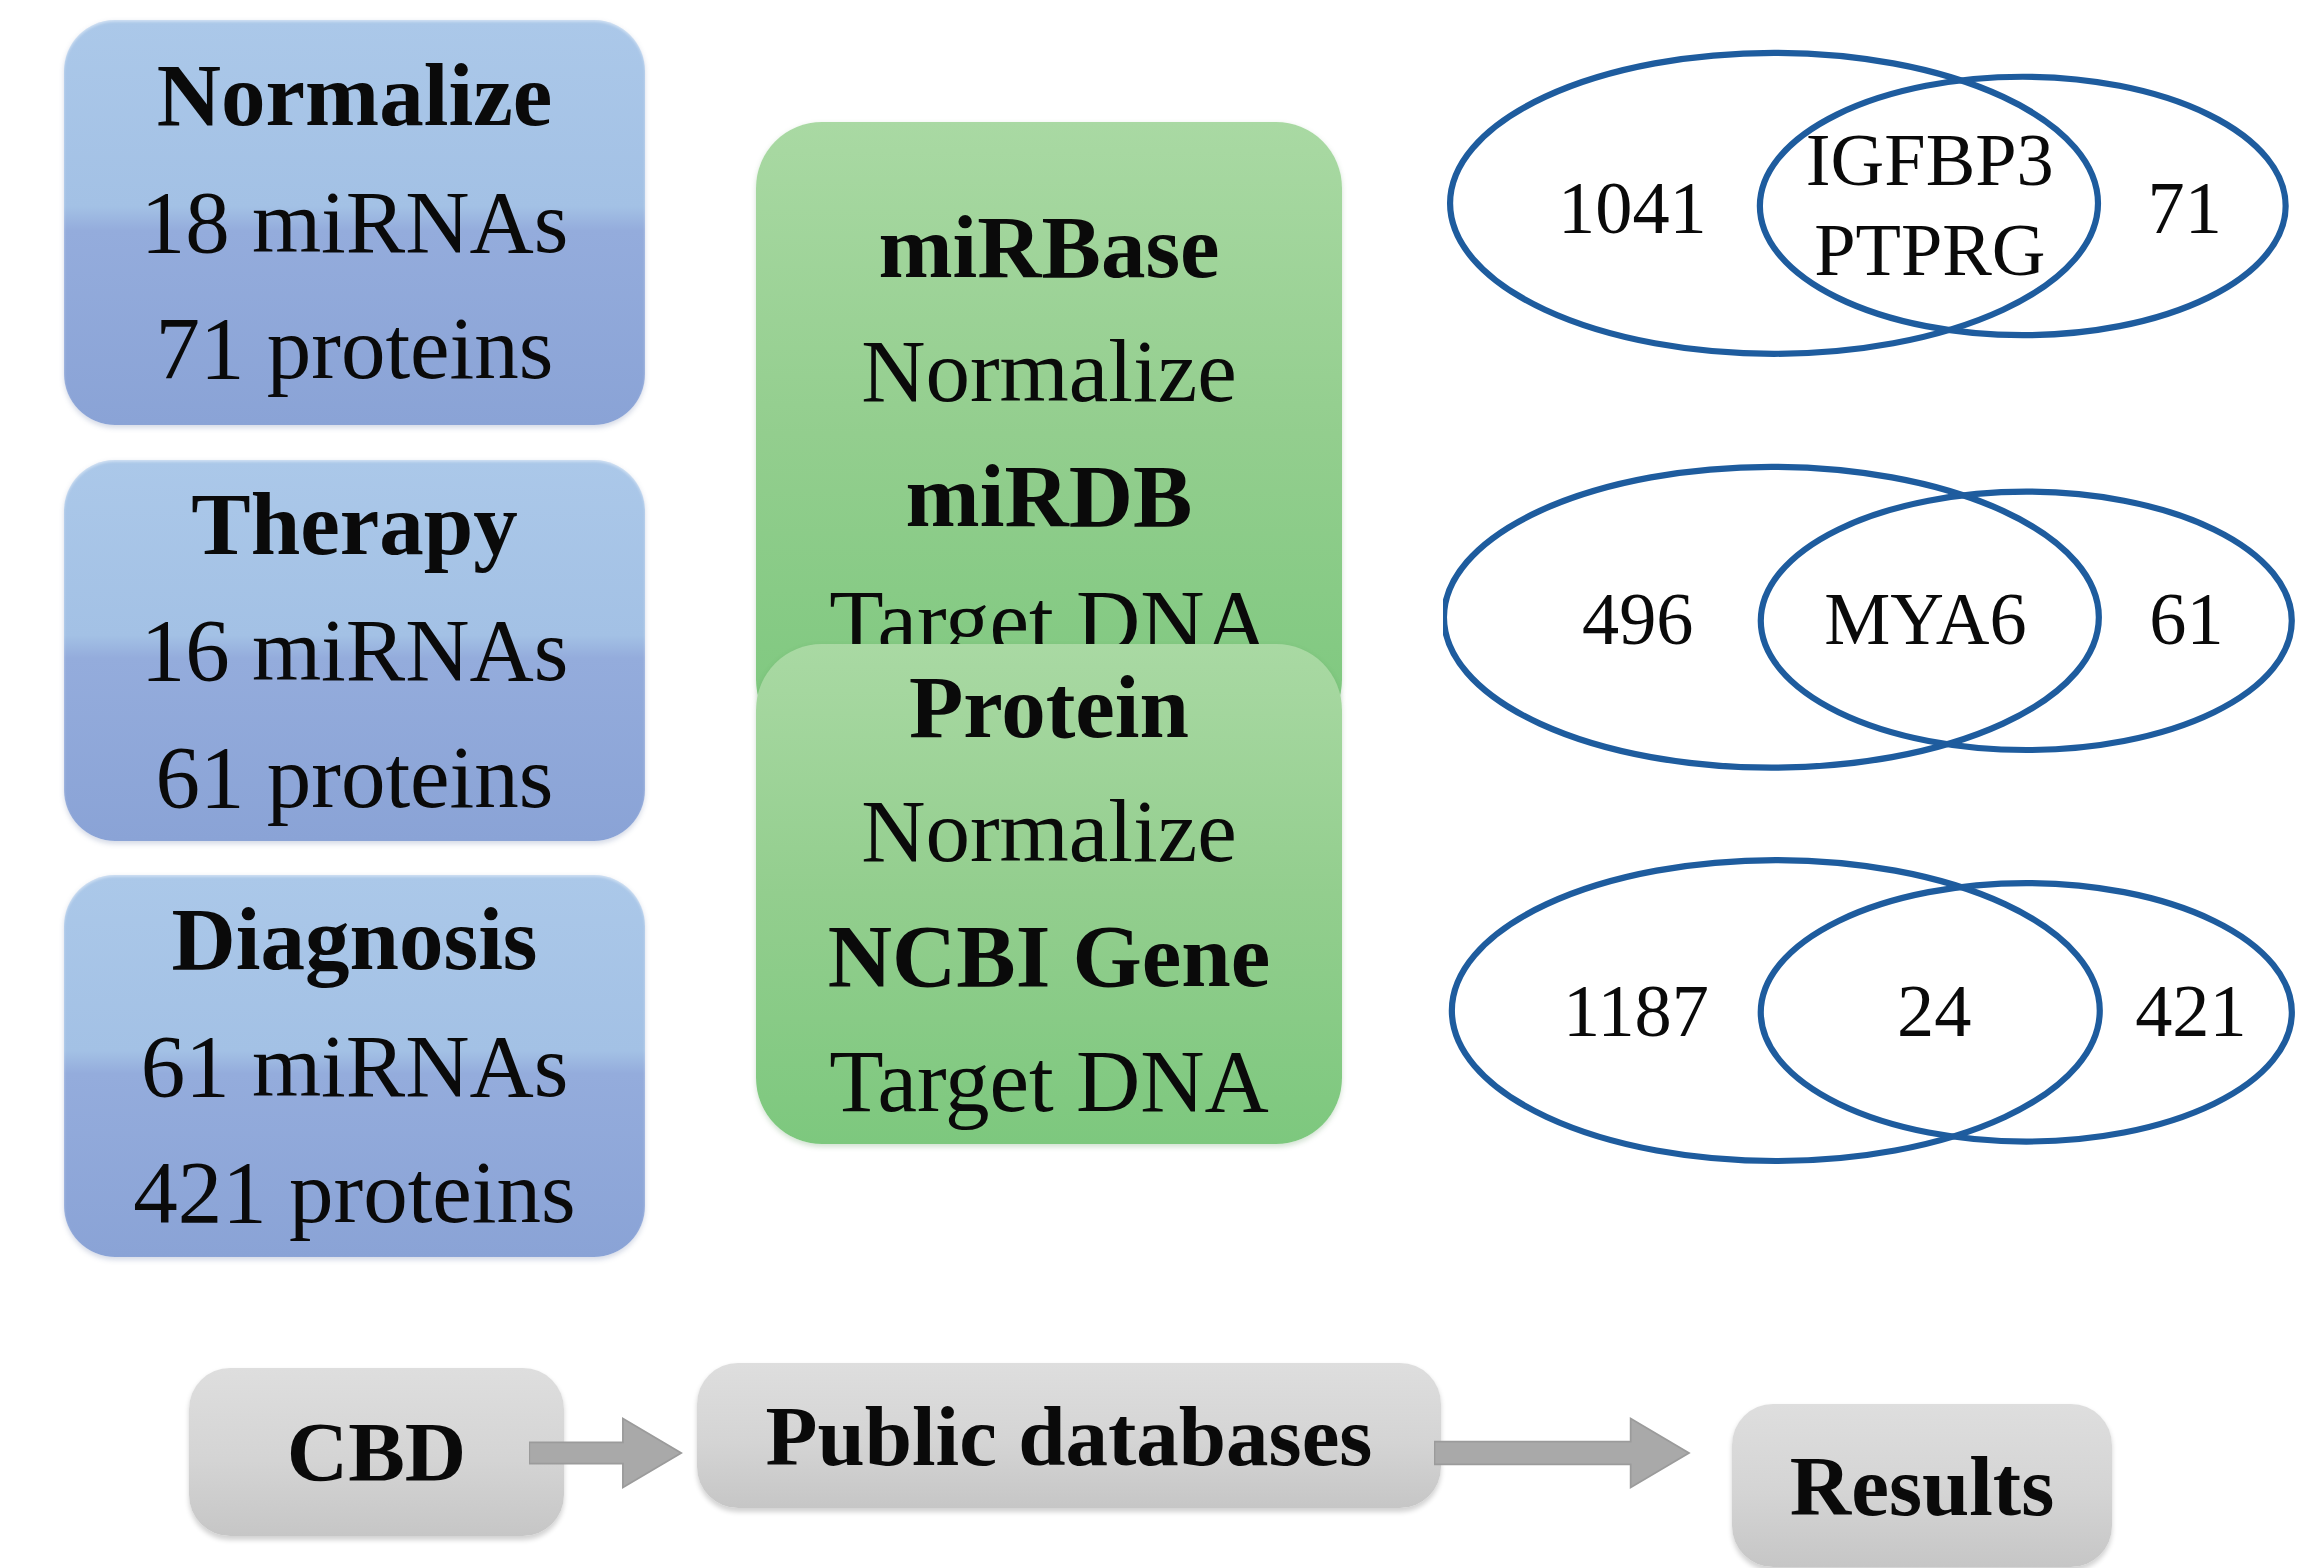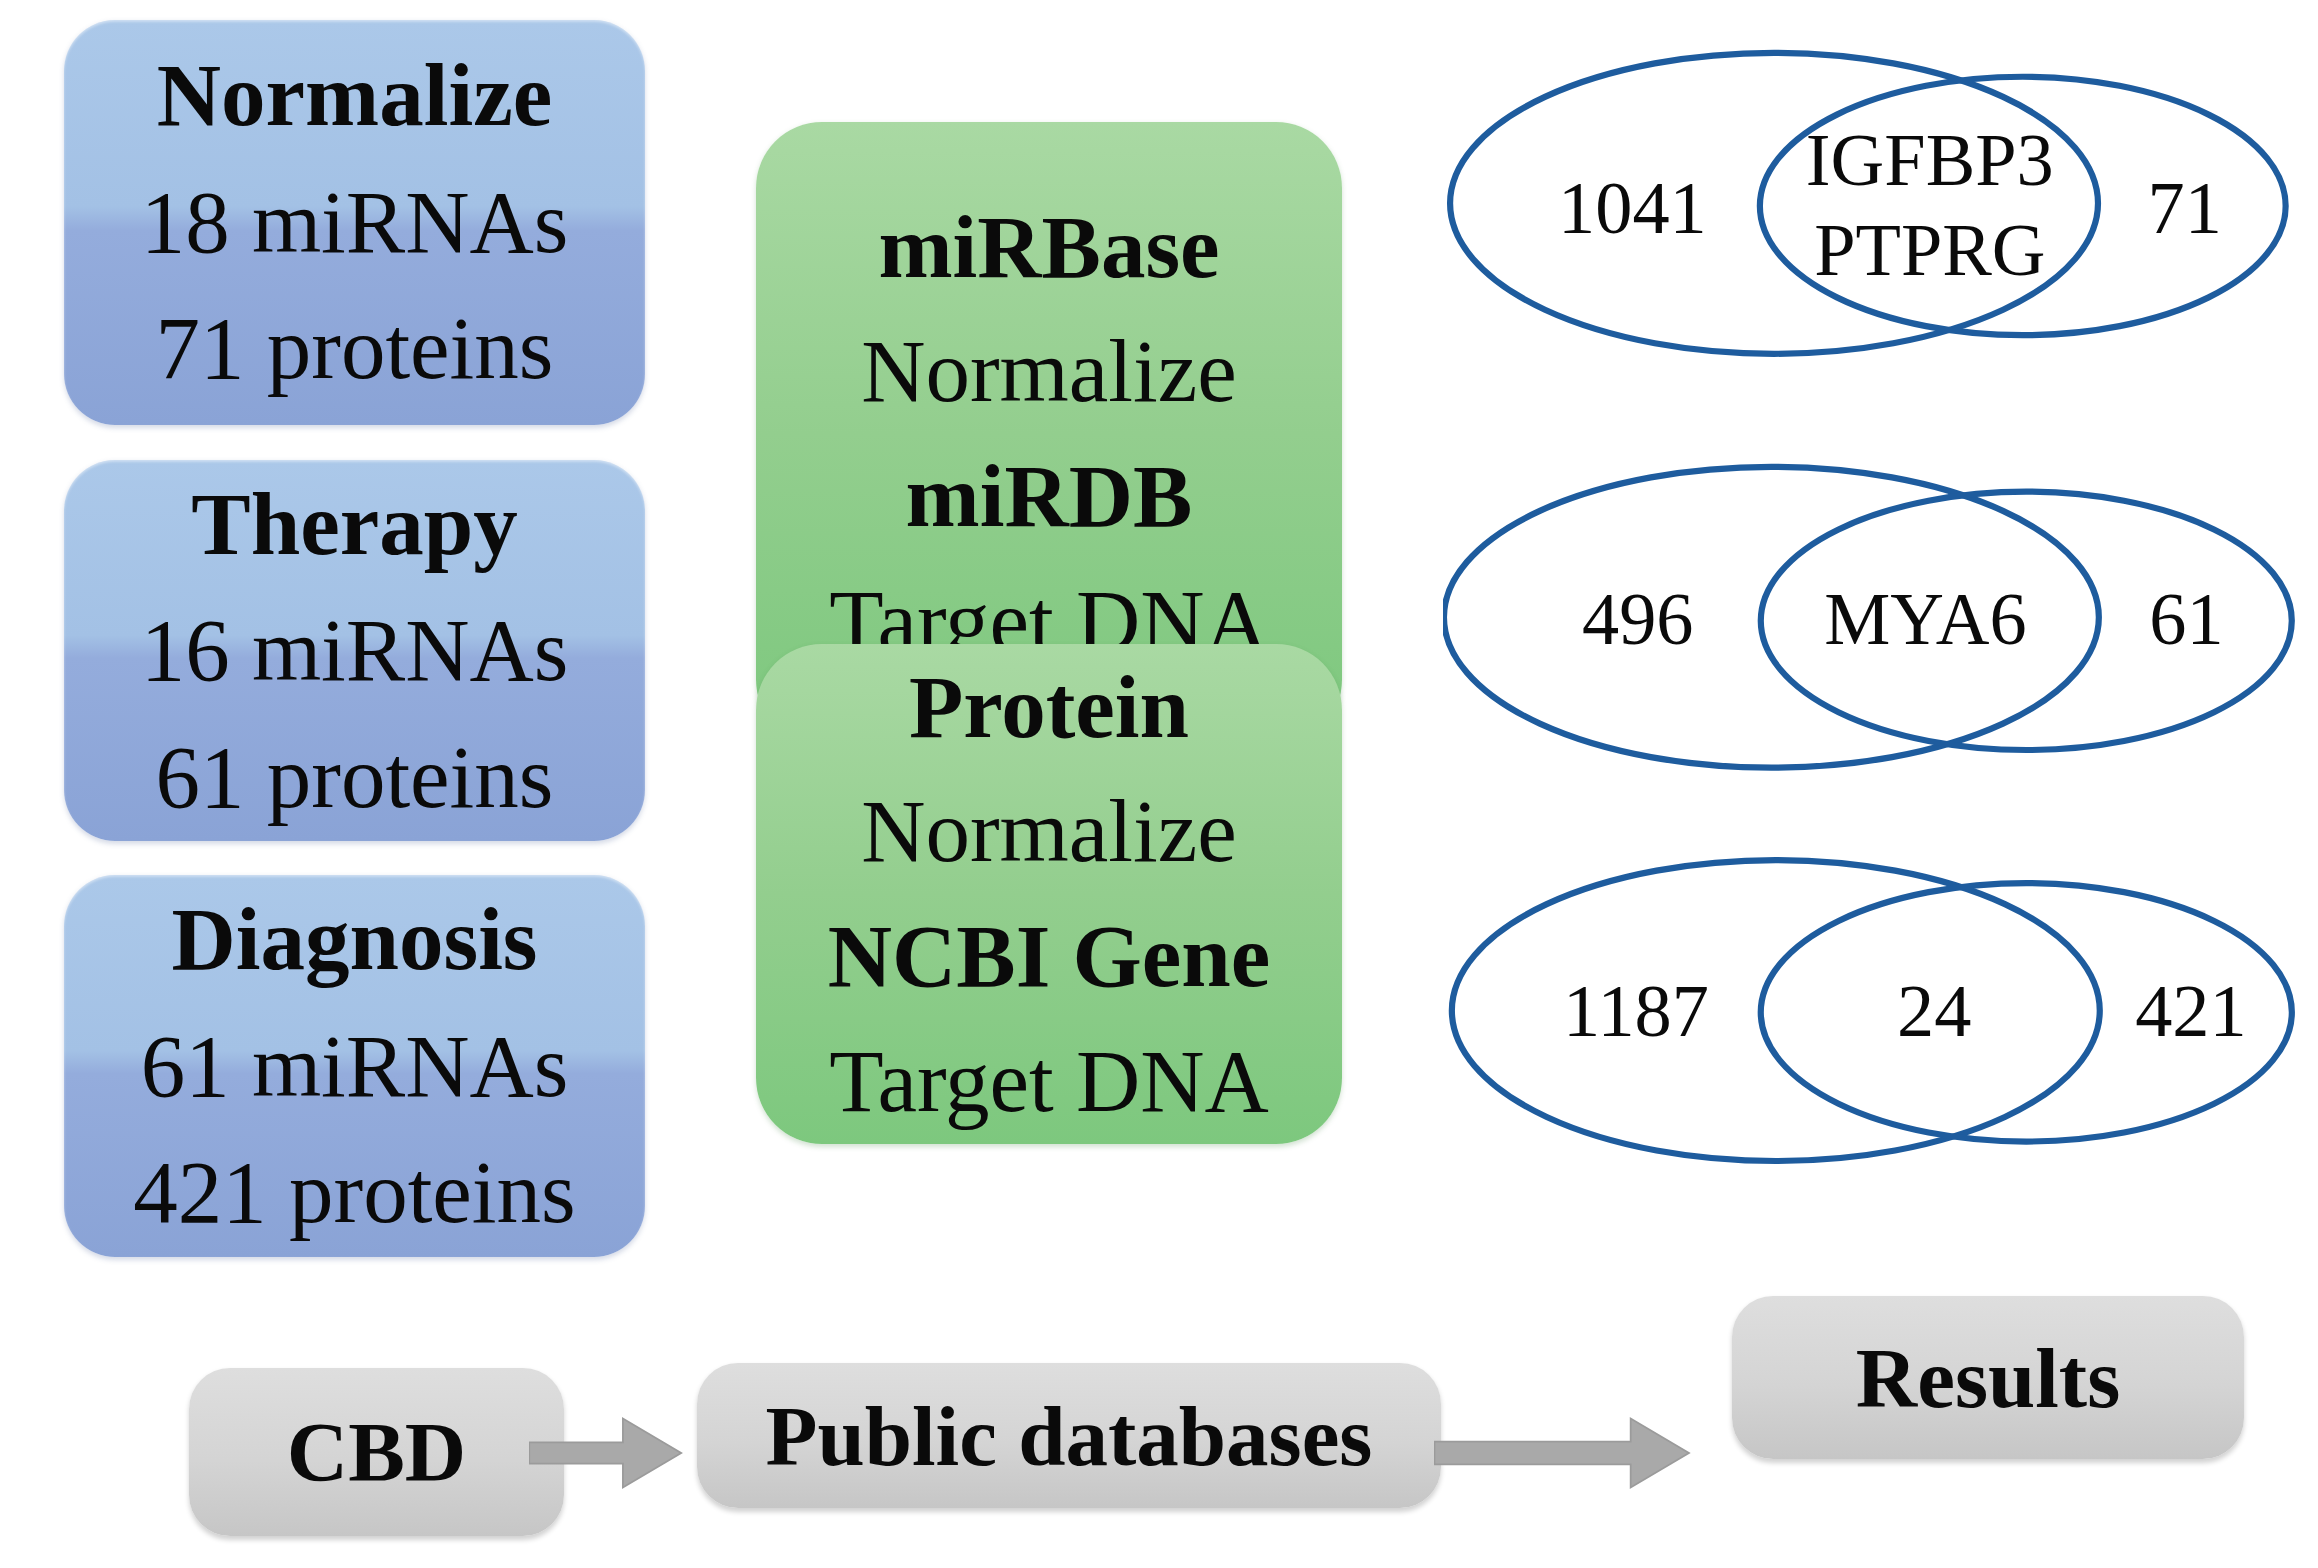--- a/index.html
+++ b/index.html
@@ -132,18 +132,18 @@
   </svg>
 
   <div class="flow-box" style="left:661px;top:1363px;width:744px;height:145px;text-align:right;">
     <span>Public databases</span>
   </div>
 
   <svg class="arrow" style="left:1434px;top:1415px;" width="259" height="76" viewBox="0 0 292 86">
     <polygon points="0,30 222,30 222,4 288,43 222,82 222,56 0,56" fill="#a9a9a9"></polygon>
   </svg>
 
-  <div class="flow-box" style="left:1696px;top:1296px;width:512px;height:163px;">
+  <div class="flow-box" style="left:1696px;top:1404px;width:380px;height:163px;">
     <span>Results</span>
   </div>
 
 </div>
 
 
 </body></html>

